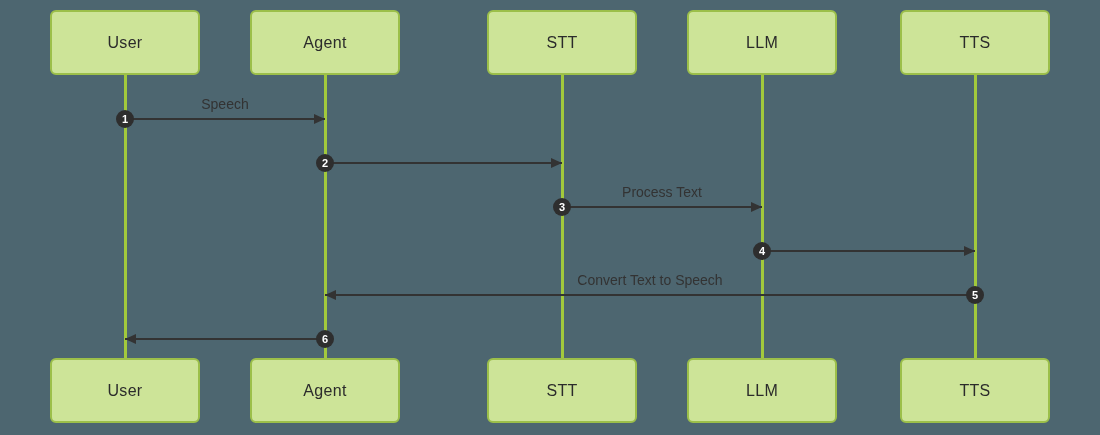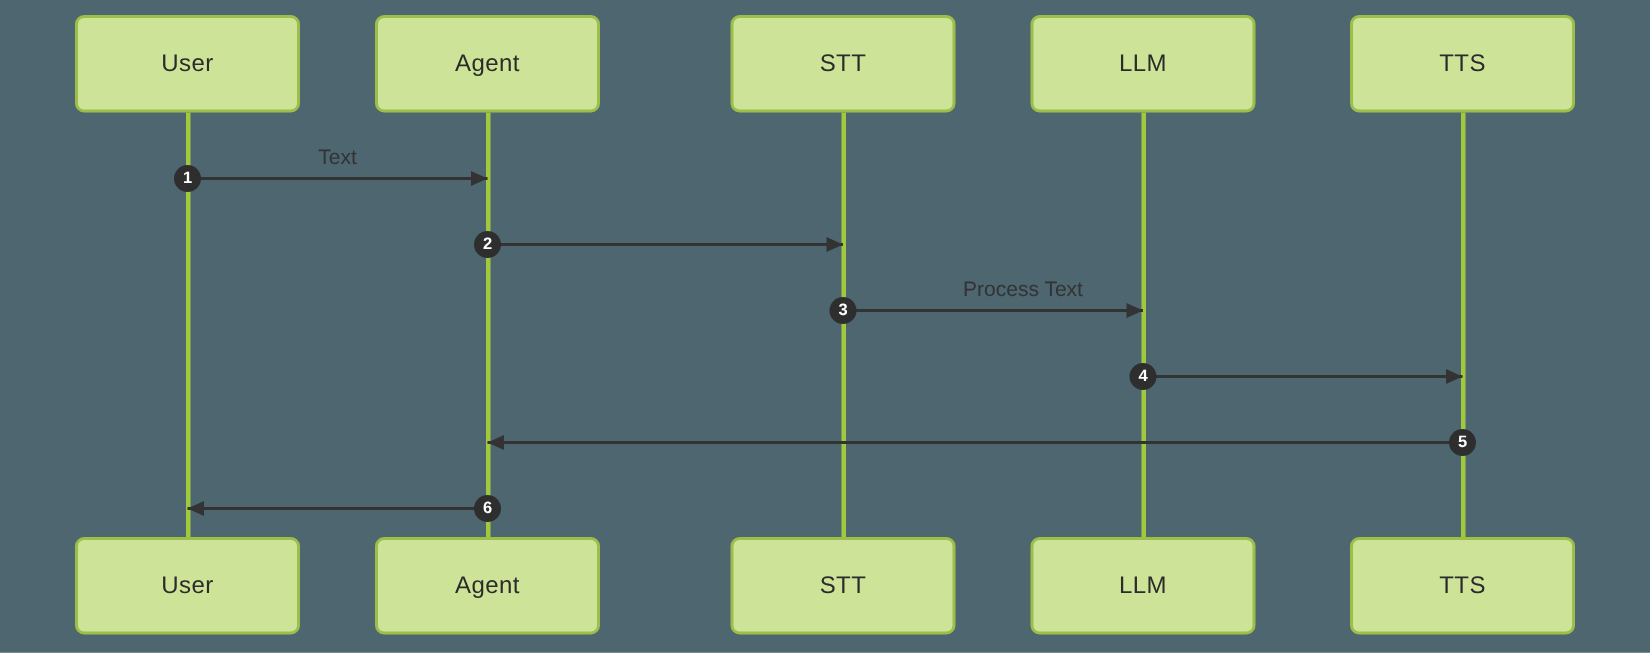--- a/index.html
+++ b/index.html
@@ -111,38 +111,39 @@
   </div>
 
   <div class="actor-box" style="left: 687px; top: 358px; width: 150px; height: 65px;">
     <span class="actor-label">LLM</span>
   </div>
 
   <div class="actor-box" style="left: 900px; top: 358px; width: 150px; height: 65px;">
     <span class="actor-label">TTS</span>
   </div>
 
-  <div class="msg-label" style="left: 125px; width: 200px; top: 96px;">Text</div>
+  <div class="msg-label" style="left: 125px; width: 200px; top: 96px;">Speech</div>
   <div class="msg-line" style="left: 125px; width: 200px; top: 118px;"></div>
   <div class="arrow-head right" style="left: 314px; top: 114px;"></div>
   <div class="seq-badge" style="left: 116px; top: 110px;">1</div>
 
   <div class="msg-line" style="left: 325px; width: 237px; top: 162px;"></div>
   <div class="arrow-head right" style="left: 551px; top: 158px;"></div>
   <div class="seq-badge" style="left: 316px; top: 154px;">2</div>
 
-  <div class="msg-label" style="left: 562px; width: 200px; top: 184px; padding-left: 20px;">Process Text</div>
+  <div class="msg-label" style="left: 562px; width: 200px; top: 184px;">Process Text</div>
   <div class="msg-line" style="left: 562px; width: 200px; top: 206px;"></div>
   <div class="arrow-head right" style="left: 751px; top: 202px;"></div>
   <div class="seq-badge" style="left: 553px; top: 198px;">3</div>
 
   <div class="msg-line" style="left: 762px; width: 213px; top: 250px;"></div>
   <div class="arrow-head right" style="left: 964px; top: 246px;"></div>
   <div class="seq-badge" style="left: 753px; top: 242px;">4</div>
 
+  <div class="msg-label" style="left: 325px; width: 650px; top: 272px;">Convert Text to Speech</div>
   <div class="msg-line" style="left: 325px; width: 650px; top: 294px;"></div>
   <div class="arrow-head left" style="left: 325px; top: 290px;"></div>
   <div class="seq-badge" style="left: 966px; top: 286px;">5</div>
 
   <div class="msg-line" style="left: 125px; width: 200px; top: 338px;"></div>
   <div class="arrow-head left" style="left: 125px; top: 334px;"></div>
   <div class="seq-badge" style="left: 316px; top: 330px;">6</div>
 </div>
 
 </body></html>

